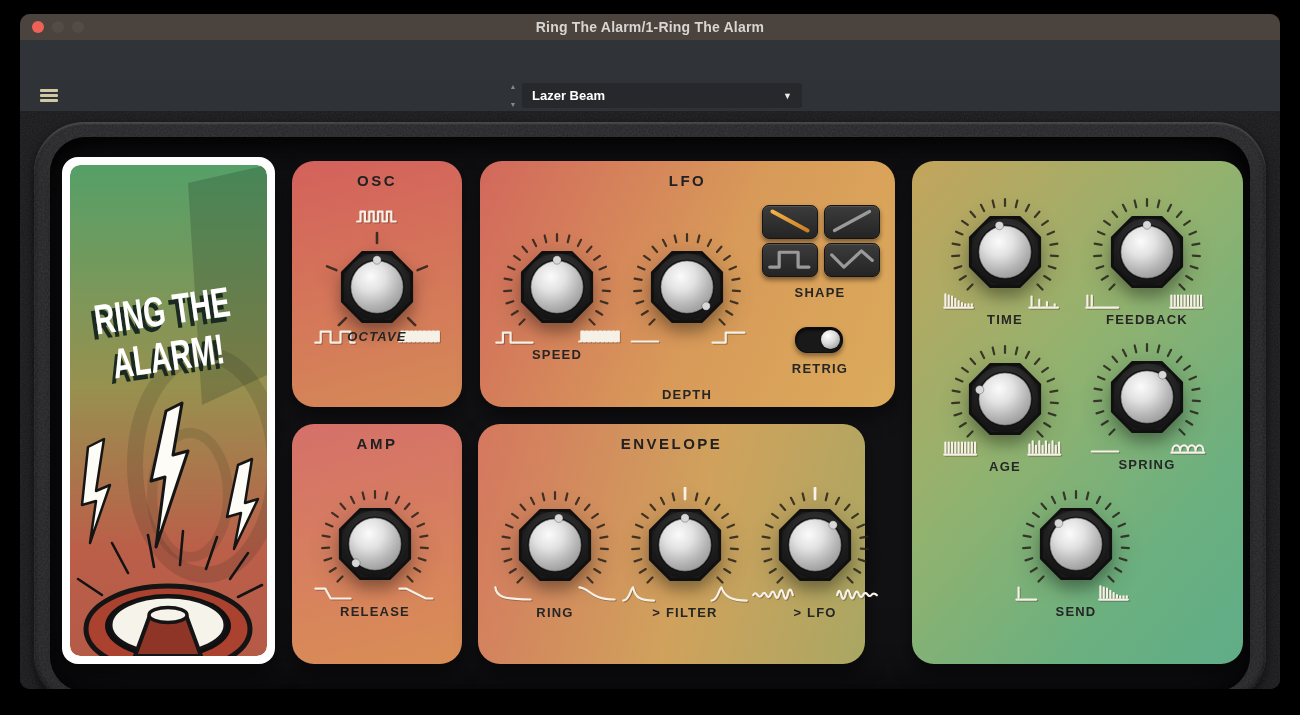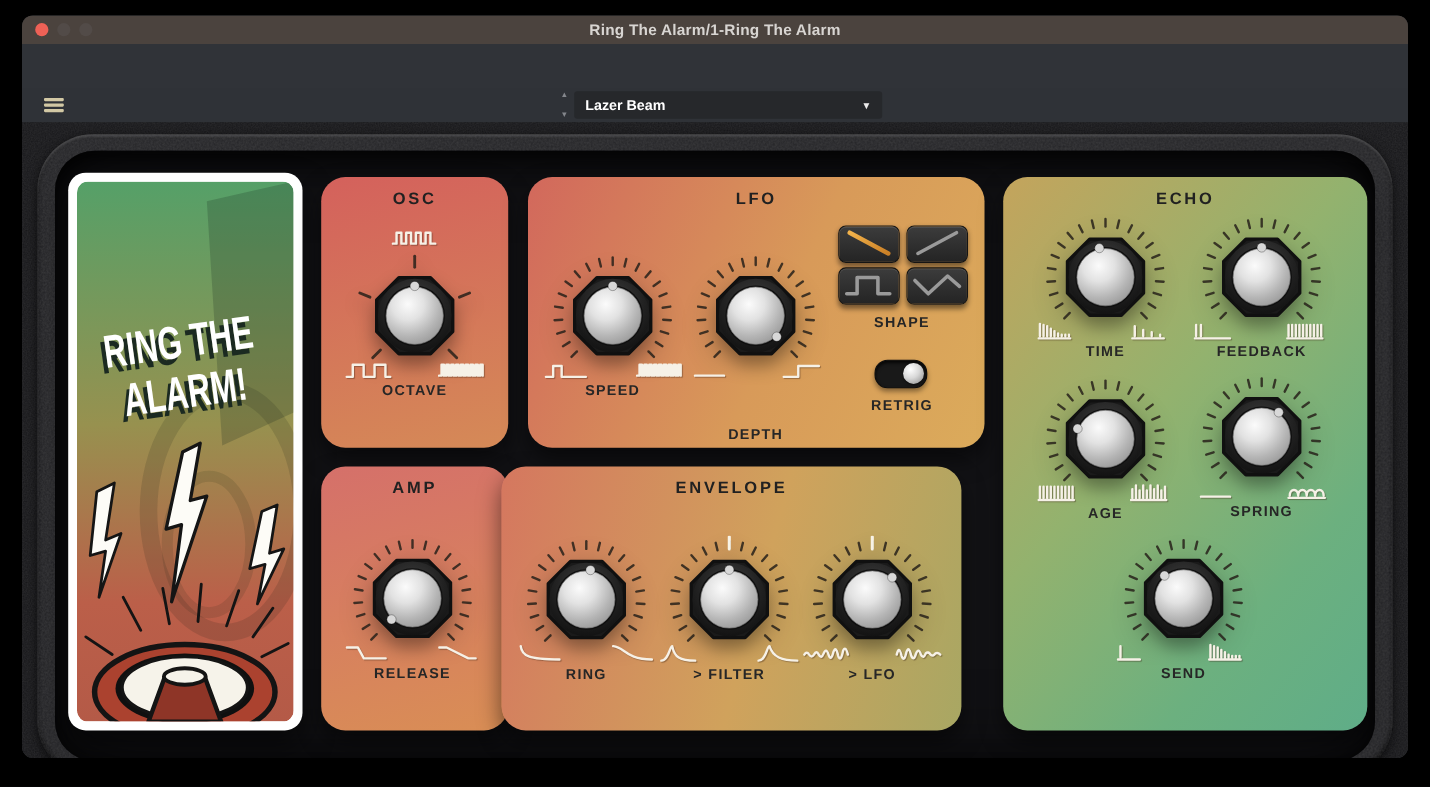--- a/index.html
+++ b/index.html
@@ -35,21 +35,21 @@
          background:#121215;box-shadow:inset 0 6px 22px rgba(0,0,0,.9), inset 0 0 70px rgba(0,0,0,.7);}
   svg.noise{position:absolute;inset:0;width:100%;height:100%;border-radius:inherit;pointer-events:none;opacity:.5;}
   .panels{position:absolute;inset:0;}
   .panel{position:absolute;border-radius:22px;box-shadow:0 10px 20px rgba(0,0,0,.5);}
   .panel-osc{left:272px;top:50px;width:170px;height:246px;
      background:linear-gradient(165deg,#d4615c 0%,#d58a57 100%);}
   .panel-lfo{left:460px;top:50px;width:415px;height:246px;
      background:linear-gradient(115deg,#d2685c 0%,#d89a59 55%,#dbab5b 100%);}
   .panel-amp{left:272px;top:313px;width:170px;height:240px;
      background:linear-gradient(165deg,#d5706a 0%,#d98e55 100%);}
-  .panel-envelope{left:436px;top:313px;width:418px;height:240px;
+  .panel-envelope{left:458px;top:313px;width:387px;height:240px;
      background:linear-gradient(105deg,#d5775f 0%,#d0a25c 55%,#a8a763 100%);}
   .panel-echo{left:892px;top:50px;width:331px;height:503px;
      background:linear-gradient(130deg,#c4a45c 0%,#93b26e 42%,#6cb07f 75%,#5fad88 100%);}
   .ptitle{position:absolute;top:11px;left:0;right:0;text-align:center;color:#212121;
           font-size:15px;font-weight:700;letter-spacing:2.5px;}
   .knob{position:absolute;width:116px;height:116px;cursor:pointer;}
   .knob svg{filter:drop-shadow(0 9px 8px rgba(0,0,0,.38));}
   .wicon{position:absolute;pointer-events:none;
          filter:drop-shadow(1px 1.5px 0 rgba(60,35,20,.35));}
   .klabel{position:absolute;width:160px;text-align:center;color:#262626;font-size:13px;
@@ -206,21 +206,21 @@
             </svg></div>
           <div class="wicon" style="left: 63px; top: 44px;"><svg viewBox="0 0 40 20" width="44" height="22">
               <path d="M2 15 H5 V6 H9 V15 H13 V6 H17 V15 H21 V6 H25 V15 H29 V6 H33 V15 H37" fill="none" stroke="#f6f1e7" stroke-width="2" stroke-linecap="round" stroke-linejoin="round"></path>
             </svg></div>
           <div class="wicon" style="left: 21px; top: 164px;"><svg viewBox="0 0 40 20" width="44" height="22">
               <path d="M2 16 H7 V6 H16 V16 H25 V6 H34 V16 H38" fill="none" stroke="#f6f1e7" stroke-width="2" stroke-linecap="round" stroke-linejoin="round"></path>
             </svg></div>
           <div class="wicon" style="left: 105px; top: 164px;"><svg viewBox="0 0 40 20" width="44" height="22">
               <path d="M2 15 H4 V6 H6 V15 H8 V6 H10 V15 H12 V6 H14 V15 H16 V6 H18 V15 H20 V6 H22 V15 H24 V6 H26 V15 H28 V6 H30 V15 H32 V6 H34 V15 H36 V6 H38 V15" fill="none" stroke="#f6f1e7" stroke-width="2" stroke-linecap="round" stroke-linejoin="round"></path>
             </svg></div>
-          <div class="klabel" style="left: 5px; top: 186px;">OCTAVE</div>
+          <div class="klabel" style="left: 5px; top: 168px; font-style: italic;">OCTAVE</div>
         </div>
       <div class="panel panel-lfo">
         <div class="ptitle">LFO</div>
       <div class="knob" style="left: 19px; top: 68px;"><svg viewBox="-58 -58 116 116" width="116" height="116">
               <line x1="-32.526911934581186" y1="32.526911934581186" x2="-37.47665940288702" y2="37.476659402887016" stroke="#27211a" stroke-width="2.2" stroke-linecap="round" opacity="0.85"></line>
               <line x1="-39.22144756028825" y1="24.034933976933644" x2="-45.18992871076689" y2="27.692423929945285" stroke="#27211a" stroke-width="2.2" stroke-linecap="round" opacity="0.85"></line>
               <line x1="-43.74859974957707" y1="14.214781741247577" x2="-50.40599536364314" y2="16.37790070187221" stroke="#27211a" stroke-width="2.2" stroke-linecap="round" opacity="0.85"></line>
               <line x1="-45.85819735172389" y1="3.6091184034808643" x2="-52.83661868785578" y2="4.158332073575778" stroke="#27211a" stroke-width="2.2" stroke-linecap="round" opacity="0.85"></line>
               <line x1="-45.43366366737634" y1="-7.1959853918506225" x2="-52.3474820515423" y2="-8.29102664713224" stroke="#27211a" stroke-width="2.2" stroke-linecap="round" opacity="0.85"></line>
               <line x1="-42.49845849551919" y1="-17.603437888794133" x2="-48.9656152230982" y2="-20.282221915349762" stroke="#27211a" stroke-width="2.2" stroke-linecap="round" opacity="0.85"></line>
@@ -447,21 +447,20 @@
             </svg></div>
           <div class="wicon" style="left: 273px; top: 159px;"><svg viewBox="0 0 40 20" width="44" height="22">
               <path d="M2 11 Q4 8 6 11 Q8 14 10 11 Q12 7 14 11 Q16 15 18 10 Q20 5 22 11 Q24 17 26 9 Q28 3 30 12 Q32 18 34 8 Q36 3 38 11" fill="none" stroke="#f6f1e7" stroke-width="2" stroke-linecap="round" stroke-linejoin="round"></path>
             </svg></div>
           <div class="wicon" style="left: 357px; top: 159px;"><svg viewBox="0 0 40 20" width="44" height="22">
               <path d="M2 11 Q4 3 6 12 Q8 18 10 9 Q12 3 14 12 Q16 17 18 10 Q20 5 22 11 Q24 15 26 10 Q28 8 30 11 Q32 13 34 10 Q36 9 38 11" fill="none" stroke="#f6f1e7" stroke-width="2" stroke-linecap="round" stroke-linejoin="round"></path>
             </svg></div>
           <div class="klabel" style="left: 257px; top: 181px;">&gt; LFO</div>
         </div>
       <div class="panel panel-echo">
-        <div class="ptitle">ECHO</div>
       <div class="knob" style="left: 35px; top: 33px;"><svg viewBox="-58 -58 116 116" width="116" height="116">
               <line x1="-32.526911934581186" y1="32.526911934581186" x2="-37.47665940288702" y2="37.476659402887016" stroke="#27211a" stroke-width="2.2" stroke-linecap="round" opacity="0.85"></line>
               <line x1="-39.22144756028825" y1="24.034933976933644" x2="-45.18992871076689" y2="27.692423929945285" stroke="#27211a" stroke-width="2.2" stroke-linecap="round" opacity="0.85"></line>
               <line x1="-43.74859974957707" y1="14.214781741247577" x2="-50.40599536364314" y2="16.37790070187221" stroke="#27211a" stroke-width="2.2" stroke-linecap="round" opacity="0.85"></line>
               <line x1="-45.85819735172389" y1="3.6091184034808643" x2="-52.83661868785578" y2="4.158332073575778" stroke="#27211a" stroke-width="2.2" stroke-linecap="round" opacity="0.85"></line>
               <line x1="-45.43366366737634" y1="-7.1959853918506225" x2="-52.3474820515423" y2="-8.29102664713224" stroke="#27211a" stroke-width="2.2" stroke-linecap="round" opacity="0.85"></line>
               <line x1="-42.49845849551919" y1="-17.603437888794133" x2="-48.9656152230982" y2="-20.282221915349762" stroke="#27211a" stroke-width="2.2" stroke-linecap="round" opacity="0.85"></line>
               <line x1="-37.214781741247585" y1="-27.038121605453764" x2="-42.877900701872214" y2="-31.152618371501077" stroke="#27211a" stroke-width="2.2" stroke-linecap="round" opacity="0.85"></line>
               <line x1="-29.874610223188448" y1="-34.978674417601425" x2="-34.42074656149973" y2="-40.30151617680164" stroke="#27211a" stroke-width="2.2" stroke-linecap="round" opacity="0.85"></line>
               <line x1="-20.88356298801915" y1="-40.98630011266492" x2="-24.061496486195978" y2="-47.2233457819835" stroke="#27211a" stroke-width="2.2" stroke-linecap="round" opacity="0.85"></line>

